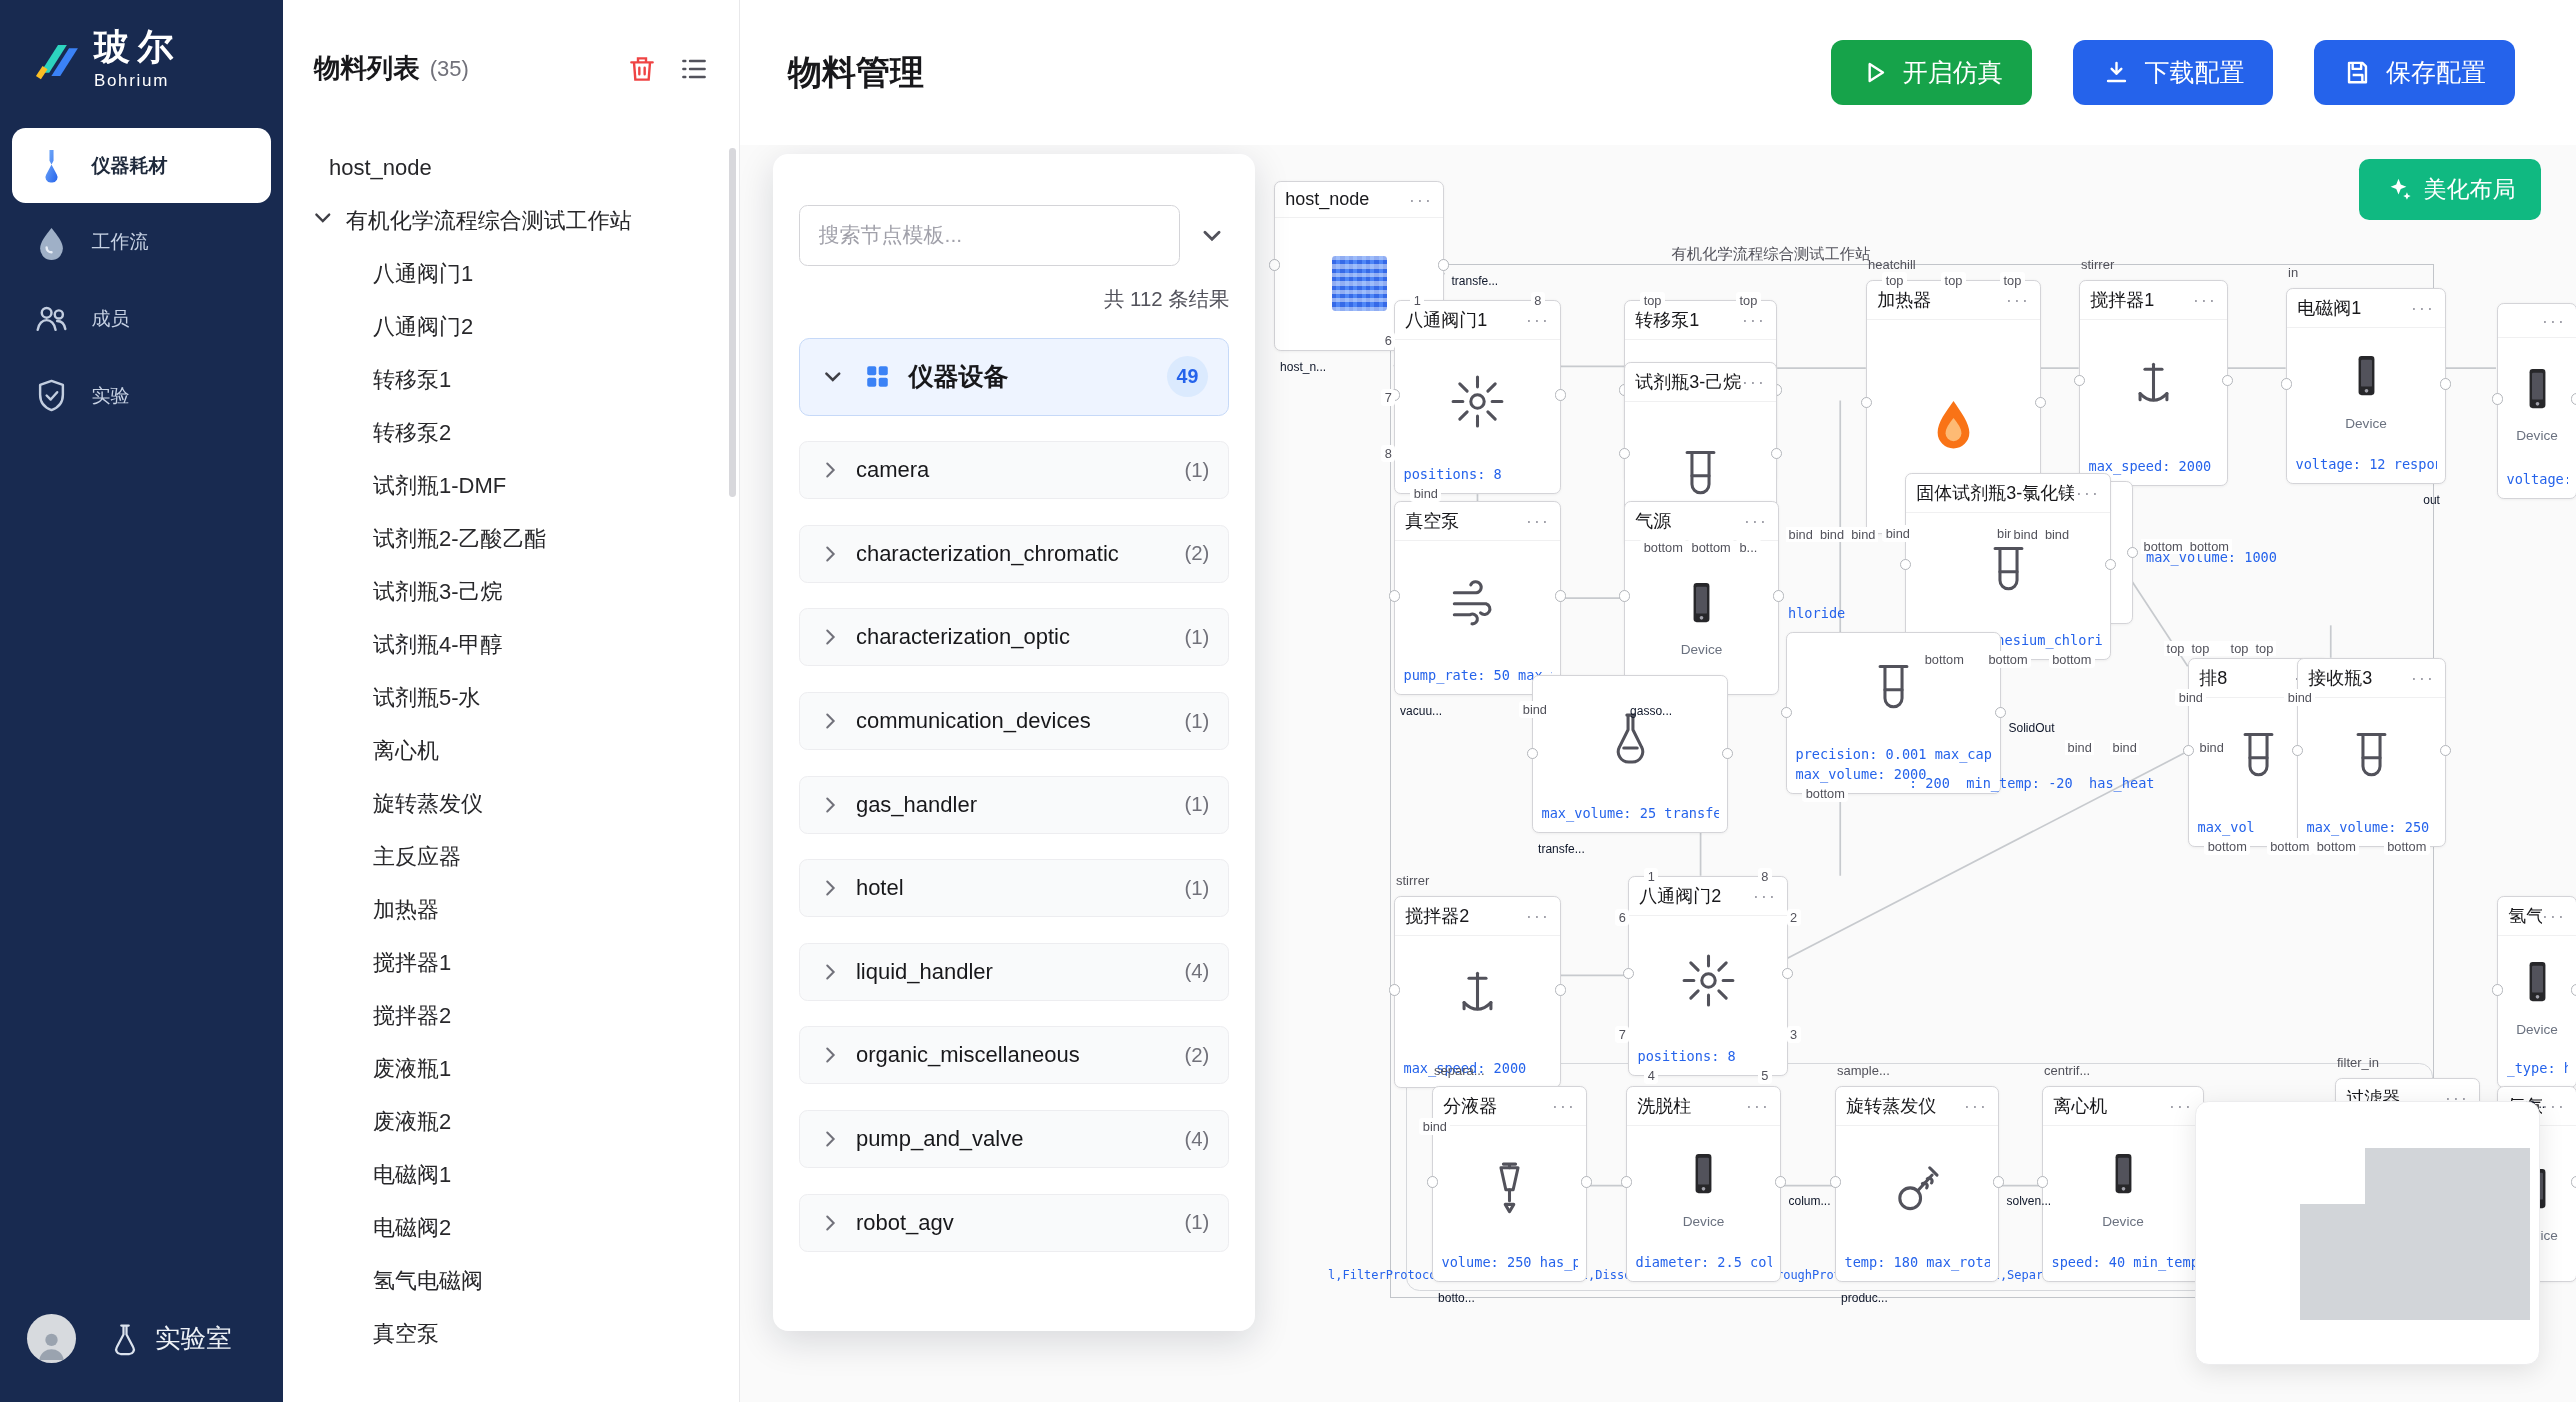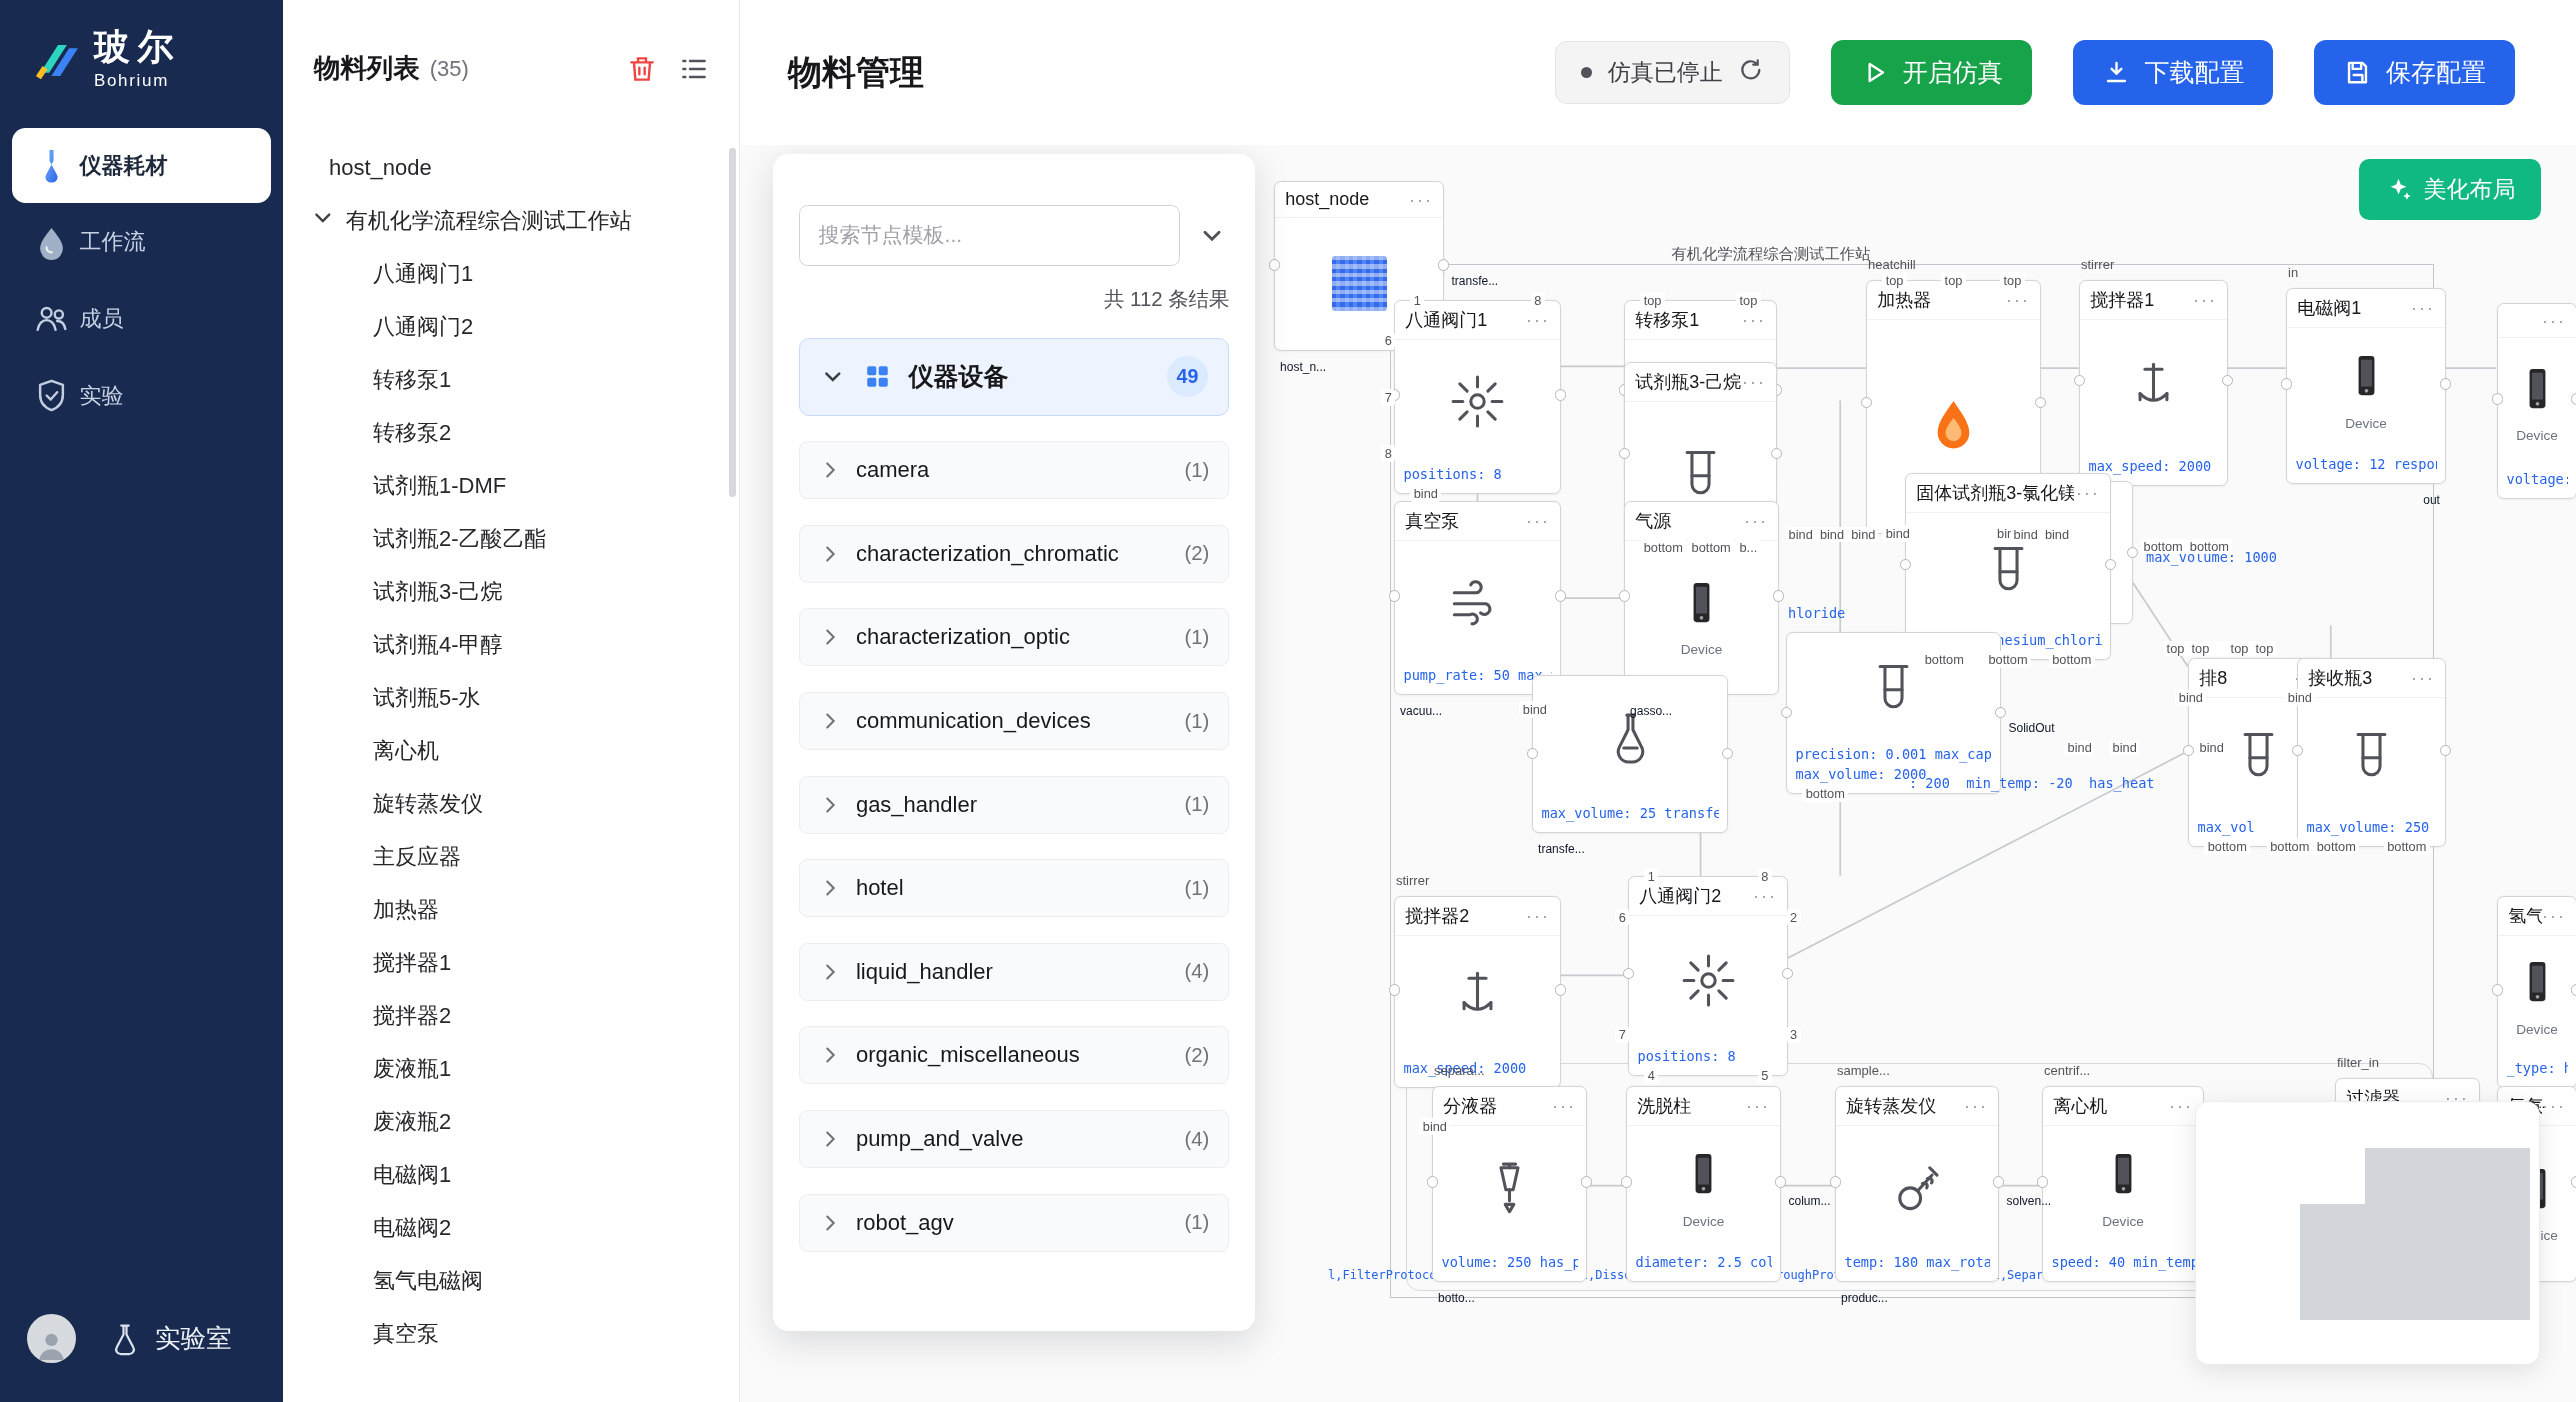--- a/index.html
+++ b/index.html
@@ -6,21 +6,21 @@
   body{font-family:"Liberation Sans","DejaVu Sans",sans-serif;-webkit-font-smoothing:antialiased;}
   *{box-sizing:border-box;}
   .app{position:relative;width:2576px;height:1402px;overflow:hidden;display:flex;background:#fff;}
 
   
   .sidebar{width:283px;background:#182a50;display:flex;flex-direction:column;flex-shrink:0;}
   .logo{display:flex;align-items:center;gap:15.3px;padding:29px 22px 37px 25.6px;}
   .logo-ico svg{width:53px;height:53px;display:block;}
   .logo-t1{color:#fff;font-size:36px;font-weight:700;letter-spacing:7.7px;line-height:1;}
   .logo-t2{color:#fff;font-size:17px;letter-spacing:1.7px;margin-top:6px;}
-  .sb-item{display:flex;align-items:center;gap:8px;height:75px;margin:0 12px 1.7px;padding:0 20.4px;border-radius:13.6px;color:#c7d2e4;font-size:22px;cursor:pointer;}
+  .sb-item{display:flex;align-items:center;gap:20px;height:75px;margin:0 12px 1.7px;padding:0 20.4px;border-radius:13.6px;color:#c7d2e4;font-size:19px;cursor:pointer;}
   .sb-item.active{background:#fff;color:#1e293b;font-weight:700;}
   .sb-ico{display:flex;}
   .sb-ico svg{width:39px;height:39px;display:block;}
   .sb-footer{margin-top:auto;display:flex;align-items:center;gap:31px;padding:0 27px 39px;}
   .avatar{width:49px;height:49px;border-radius:50%;background:#d7dade;display:flex;align-items:flex-end;justify-content:center;overflow:hidden;}
   .avatar svg{width:37px;height:37px;}
   .lab{display:flex;align-items:center;gap:12px;color:#eef2f7;font-size:25.6px;}
   .lab svg{width:36px;height:36px;}
 
   
@@ -246,29 +246,20 @@
           <div class="tree-child">真空泵</div>
         </div>
     </div>
     <div class="m-scroll"></div>
   </section>
 
   <main class="main">
     <header class="topbar">
       <span class="page-title">物料管理</span>
       <div class="tb-right">
-        <div class="status-pill">
-          <span class="dot"></span>
-          <span>仿真已停止</span>
-          <span>
-            <svg viewBox="0 0 24 24" fill="none" stroke="#52525b" stroke-width="2" stroke-linecap="round">
-                <path d="M20 12a8 8 0 1 1-2.4-5.7M18.5 3v4.2h-4.2"></path>
-              </svg>
-          </span>
-        </div>
         <button class="btn btn-green">
           <svg viewBox="0 0 24 24" fill="none" stroke="#fff" stroke-width="2" stroke-linejoin="round">
               <path d="M8 5v14l11-7z"></path>
             </svg>
           <span>开启仿真</span>
         </button>
         <button class="btn btn-blue">
           <svg viewBox="0 0 24 24" fill="none" stroke="#fff" stroke-width="2" stroke-linecap="round" stroke-linejoin="round">
               <path d="M12 4v9m0 0l-4-4m4 4l4-4M5 19h14"></path>
             </svg>

